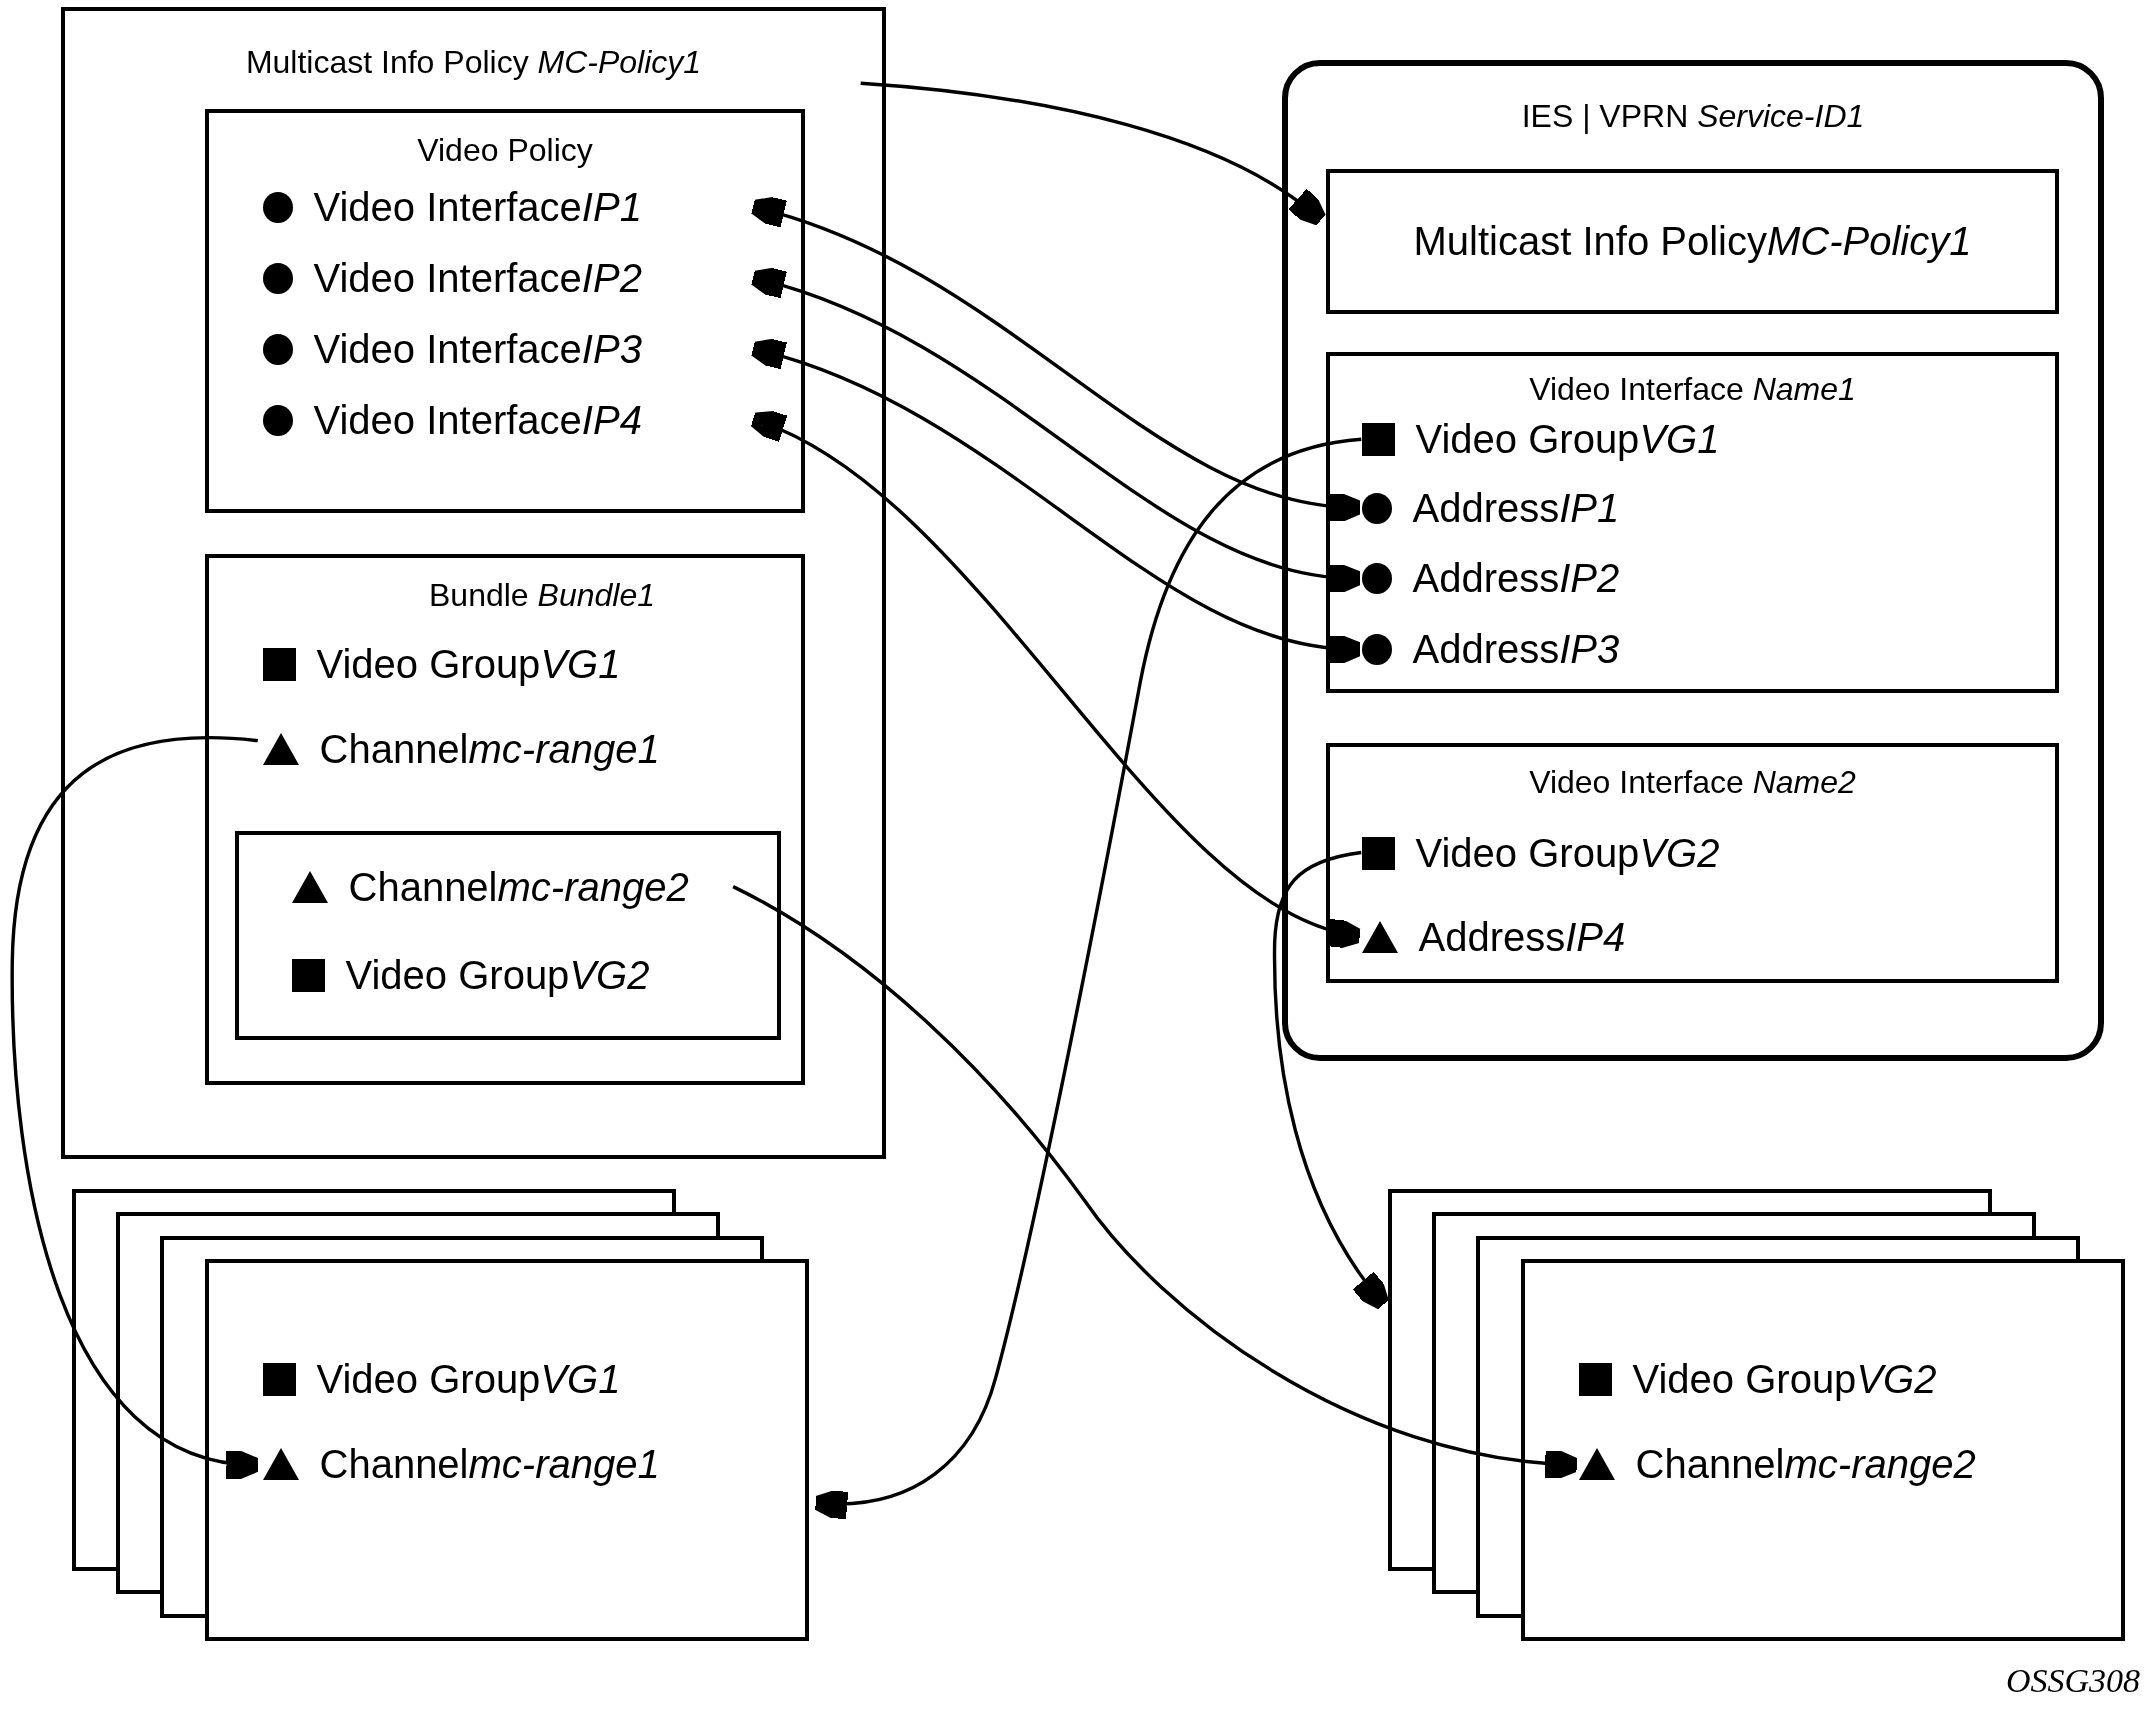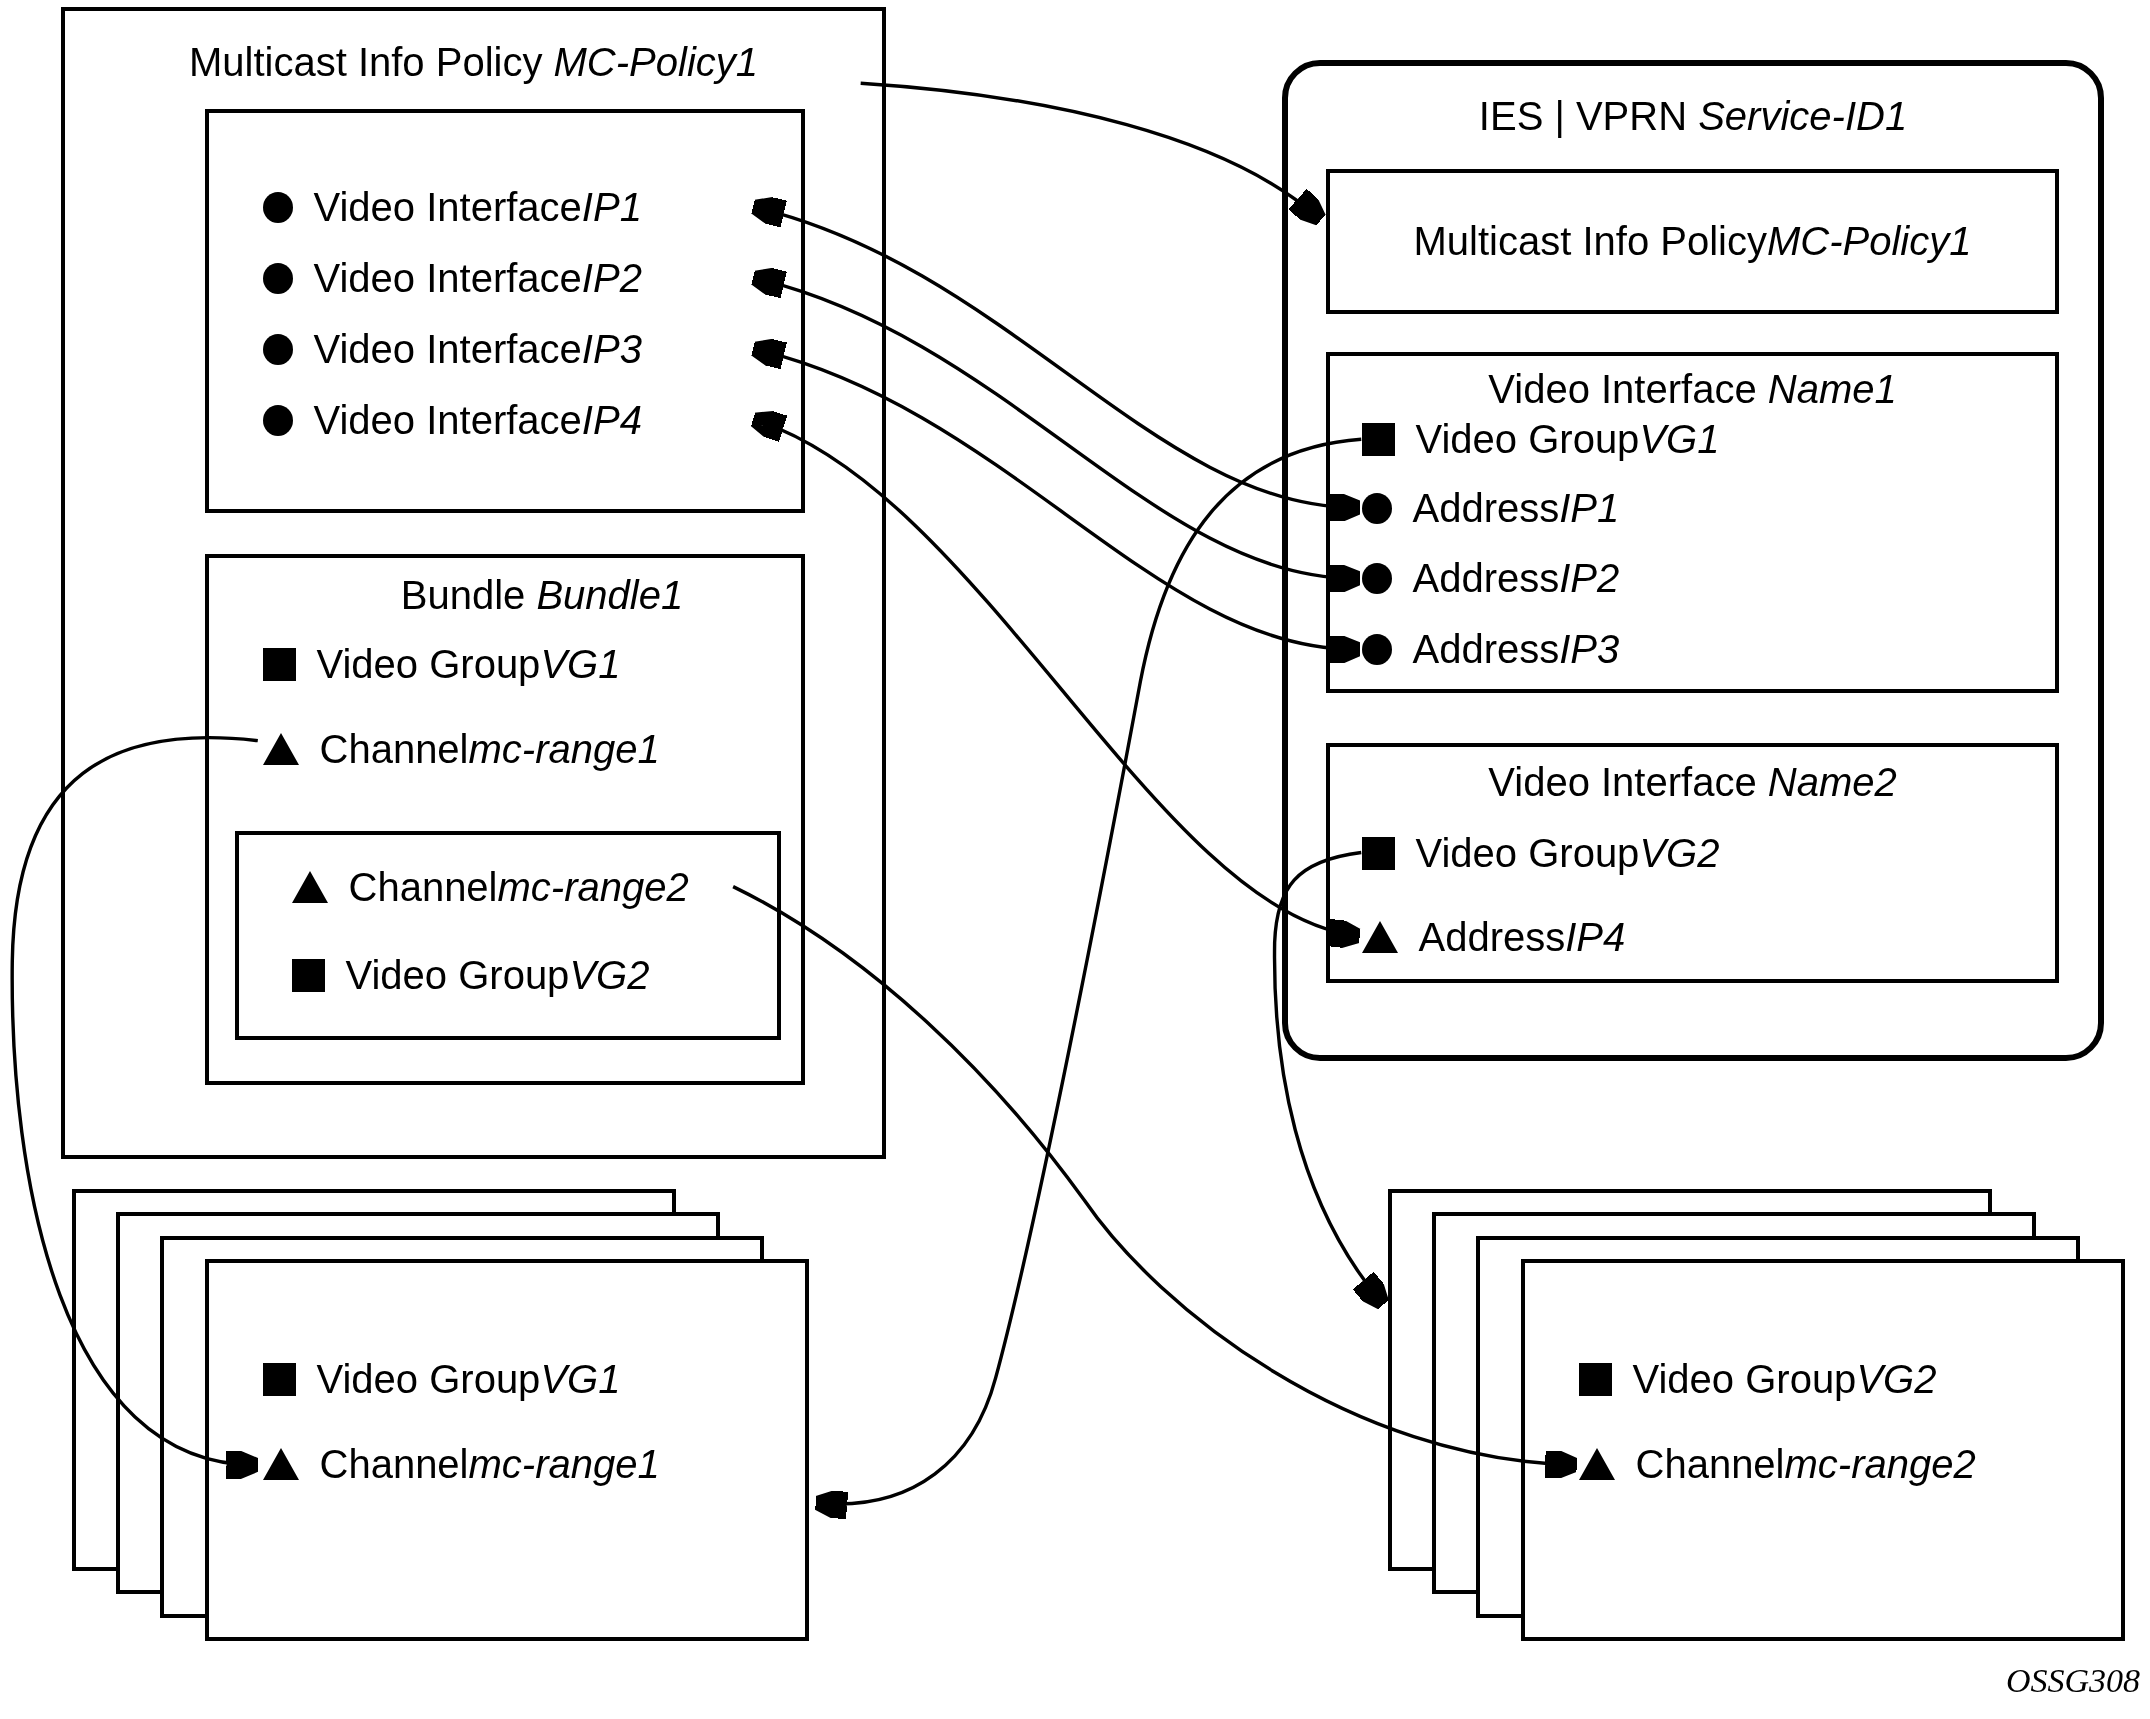--- a/index.html
+++ b/index.html
@@ -19,21 +19,21 @@
   }
   .rounded{
     border-width:6.1px;
     border-radius:38px;
   }
   .title{
     position:absolute;
     height:48px;
     line-height:48px;
     text-align:center;
-    font-size:40px;
+    font-size:32px;
     white-space:nowrap;
   }
   .row{
     position:absolute;
     height:44px;
     display:flex;
     align-items:center;
     font-size:40px;
     white-space:nowrap;
   }
@@ -65,20 +65,21 @@
 <body>
 
 <div id="canvas">
 
   <div class="box" style="left:61px;top:6.8px;width:825px;height:1152px;"></div>
   <div class="title" style="left:61px;top:38px;width:825px;">
     <span>Multicast Info Policy </span><span class="name">MC-Policy1</span>
   </div>
 
   <div class="box" style="left:205px;top:109px;width:600px;height:404px;"></div>
+  <div class="title" style="left:205px;top:126px;width:600px;">Video Policy</div>
 
   <div class="row" style="left:263px;top:185px;">
     <span class="ic ic-circle"></span>
     <span>Video Interface </span>
       <span class="name">IP1</span>
   </div>
   <div class="row" style="left:263px;top:256px;">
     <span class="ic ic-circle"></span>
     <span>Video Interface </span>
       <span class="name">IP2</span>

